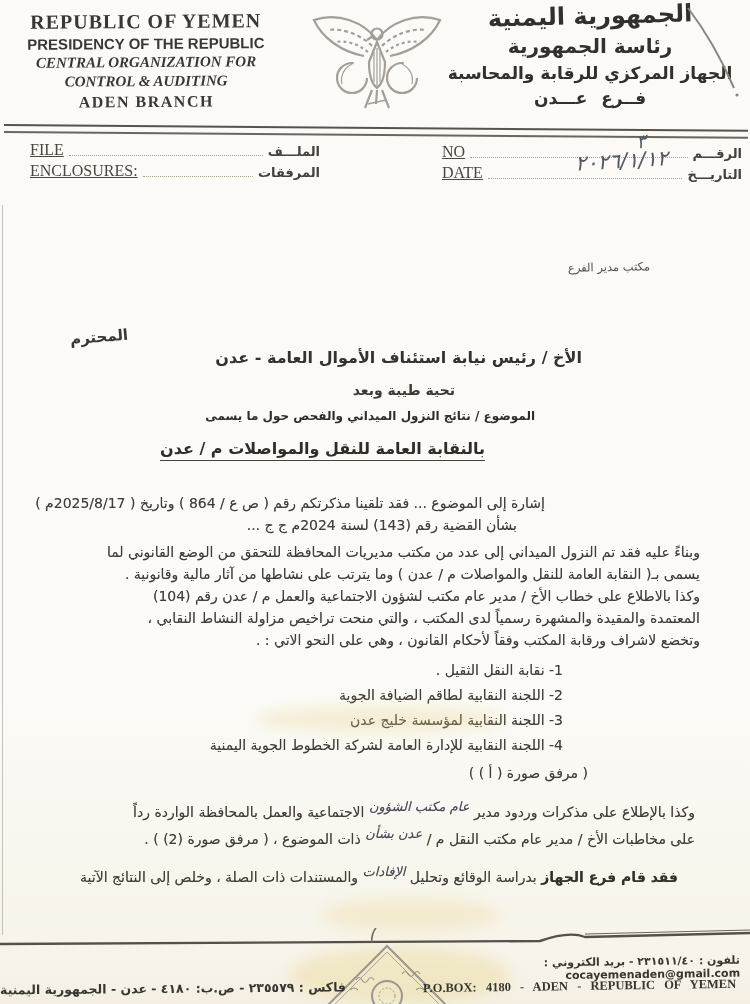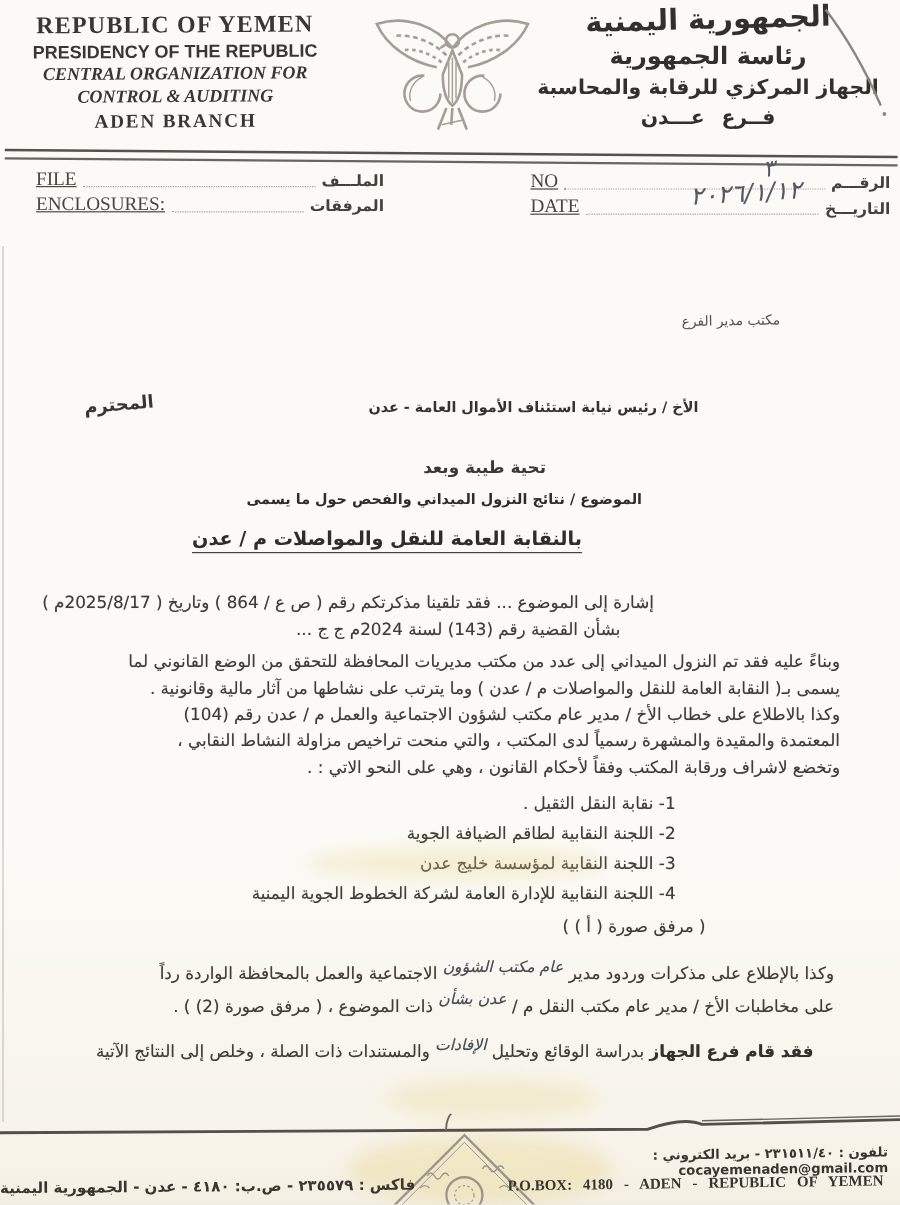--- a/index.html
+++ b/index.html
@@ -32,21 +32,21 @@
   .ref-right{top:140px;right:8px;width:300px;}
   .ref-row{display:flex;align-items:flex-end;height:21px;}
   .ref-row .en{font-family:"Liberation Serif",serif;font-size:16px;color:#4b463f;text-decoration:underline;}
   .ref-row .fill{flex:1;border-bottom:1px dotted #a69e8f;margin:0 5px 3px 5px;height:12px;}
   .ref-row .ar{direction:rtl;font-size:13px;font-weight:700;color:#45413a;}
   .hand{font-style:italic;color:#555a62;}
   .hand-no{top:130px;right:104px;font-size:19px;transform:rotate(-10deg);}
   .hand-date{top:149px;right:82px;font-size:21px;letter-spacing:2px;transform:rotate(-3.5deg);direction:rtl;}
   .office-note{top:260px;right:100px;font-size:11.5px;color:#55504a;direction:rtl;transform:rotate(-1deg);}
   
-  .addressee{top:332px;right:168px;font-size:12px;font-weight:700;direction:rtl;color:#35322d;}
+  .addressee{top:348px;right:168px;font-size:16px;font-weight:700;direction:rtl;color:#35322d;}
   .honorific{top:328px;left:70px;font-size:15px;font-weight:700;color:#3a3732;transform:rotate(-5deg);}
   .greeting{top:382px;right:295px;font-size:14px;font-weight:700;direction:rtl;color:#3c3933;text-align:center;}
   .subject1{top:409px;right:215px;font-size:12px;font-weight:700;direction:rtl;color:#302d28;}
   .subject2{top:439px;right:265px;font-size:16px;font-weight:700;direction:rtl;color:#302d28;
             border-bottom:1.5px solid #46423b;padding-bottom:2px;}
   
   .body-block{top:492px;left:0;right:0;direction:rtl;}
   .bl{font-size:14px;line-height:22px;text-align:right;color:#403c37;
       text-shadow:0 0 0.6px rgba(60,55,48,.45);padding-left:21px;}
   .l-p1a{margin-right:205px;}

